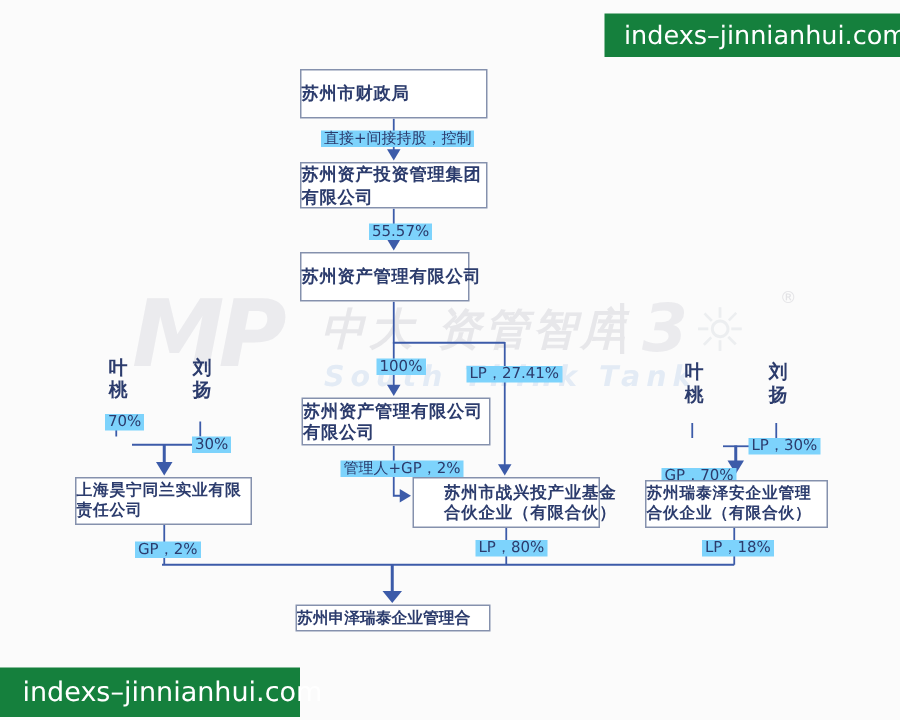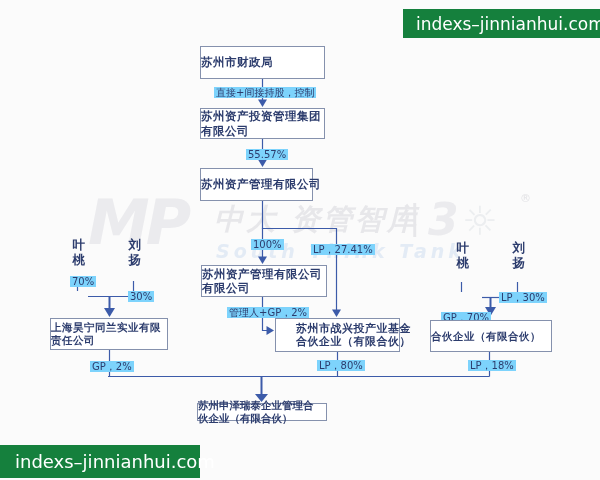--- a/index.html
+++ b/index.html
@@ -154,25 +154,25 @@
   </div>
   <div class="node" id="n-zhanxing">
     <span>苏州市战兴投产业基金</span>
     <span>合伙企业（有限合伙）</span>
   </div>
   <div class="node" id="n-haoning">
     <span>上海昊宁同兰实业有限</span>
     <span>责任公司</span>
   </div>
   <div class="node" id="n-ruitai">
+    <span>苏州瑞泰泽安企业管理</span>
     <span>合伙企业（有限合伙）</span>
   </div>
   <div class="node" id="n-shenze">
     <span>苏州申泽瑞泰企业管理合</span>
-    <span>伙企业（有限合伙）</span>
   </div>
 
   <div class="person" id="p-l-ye">叶桃</div>
   <div class="person" id="p-l-liu">刘扬</div>
   <div class="person" id="p-r-ye">叶桃</div>
   <div class="person" id="p-r-liu">刘扬</div>
 
   <div class="wm-bar" id="bar-top">indexs–jinnianhui.com</div>
   <div class="wm-bar" id="bar-bottom">indexs–jinnianhui.com</div>
 

